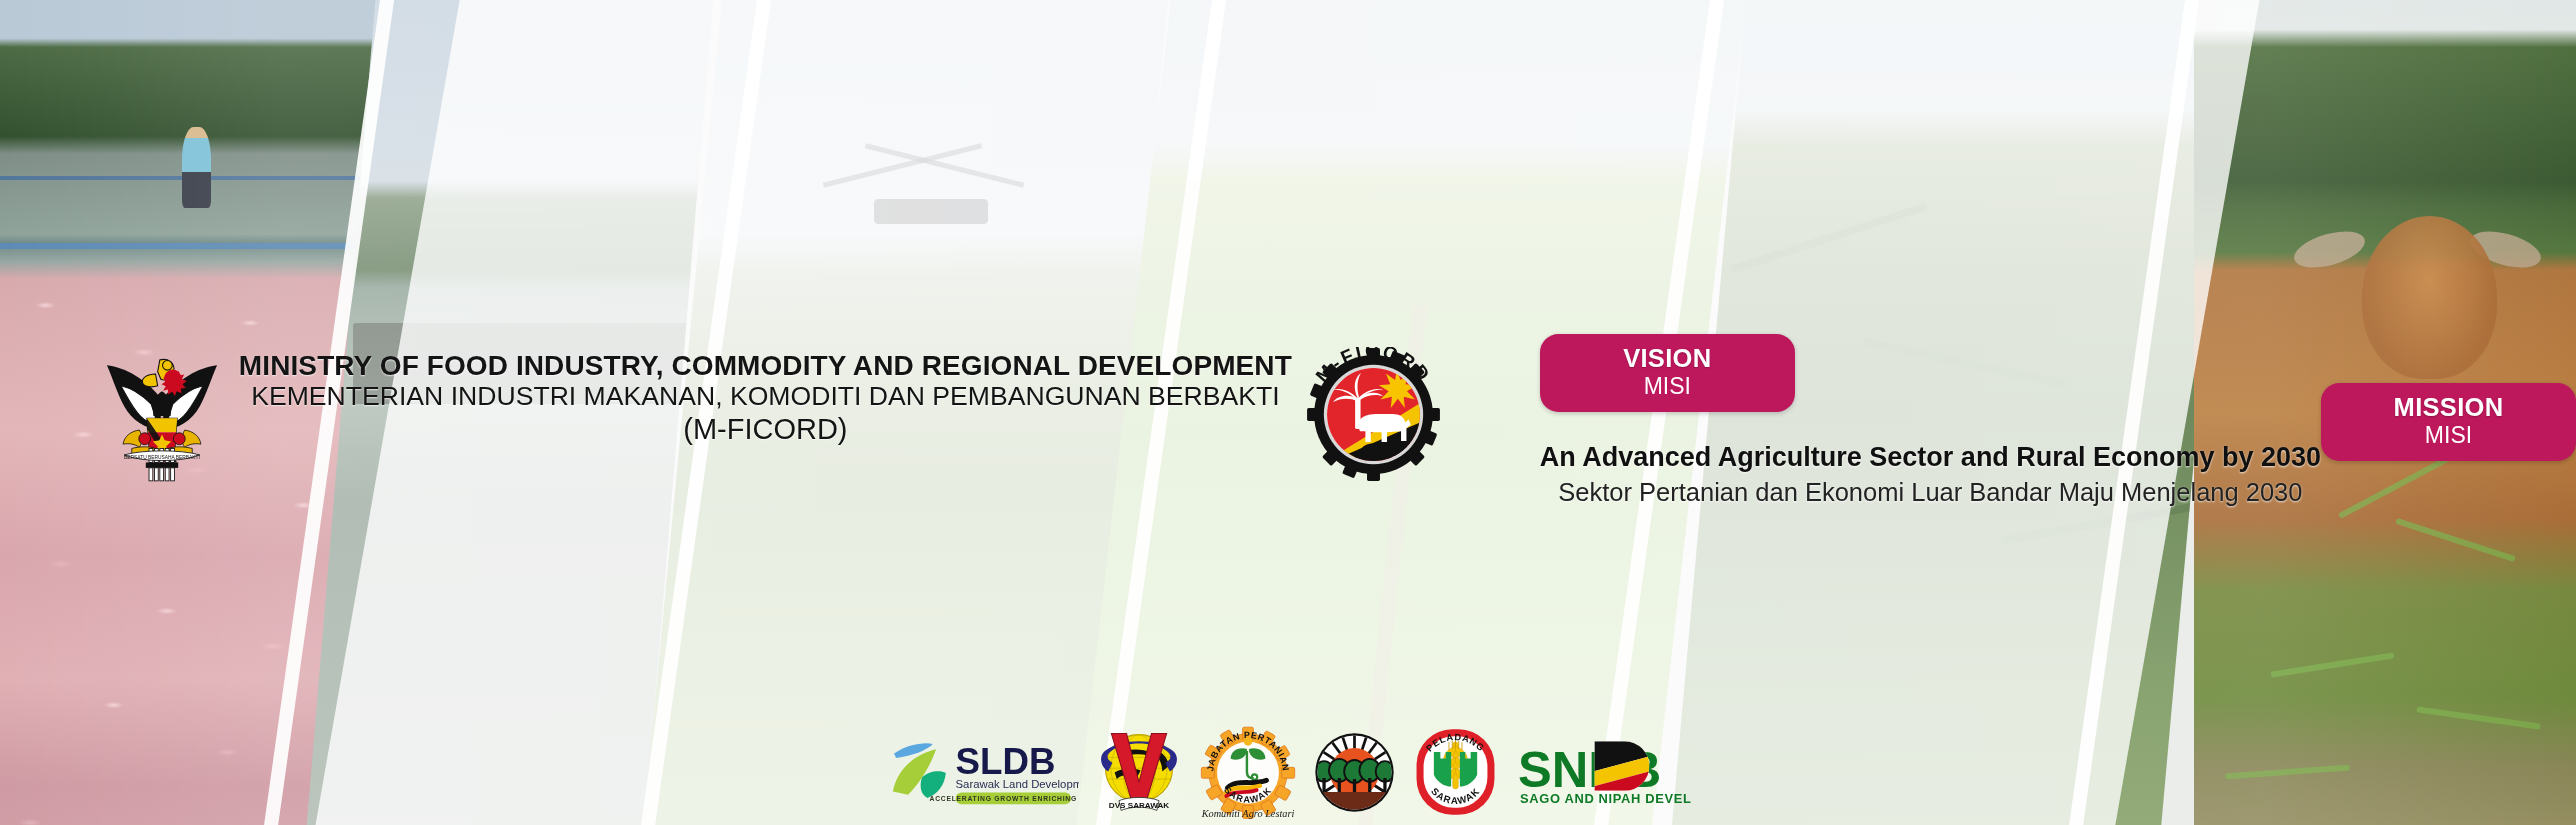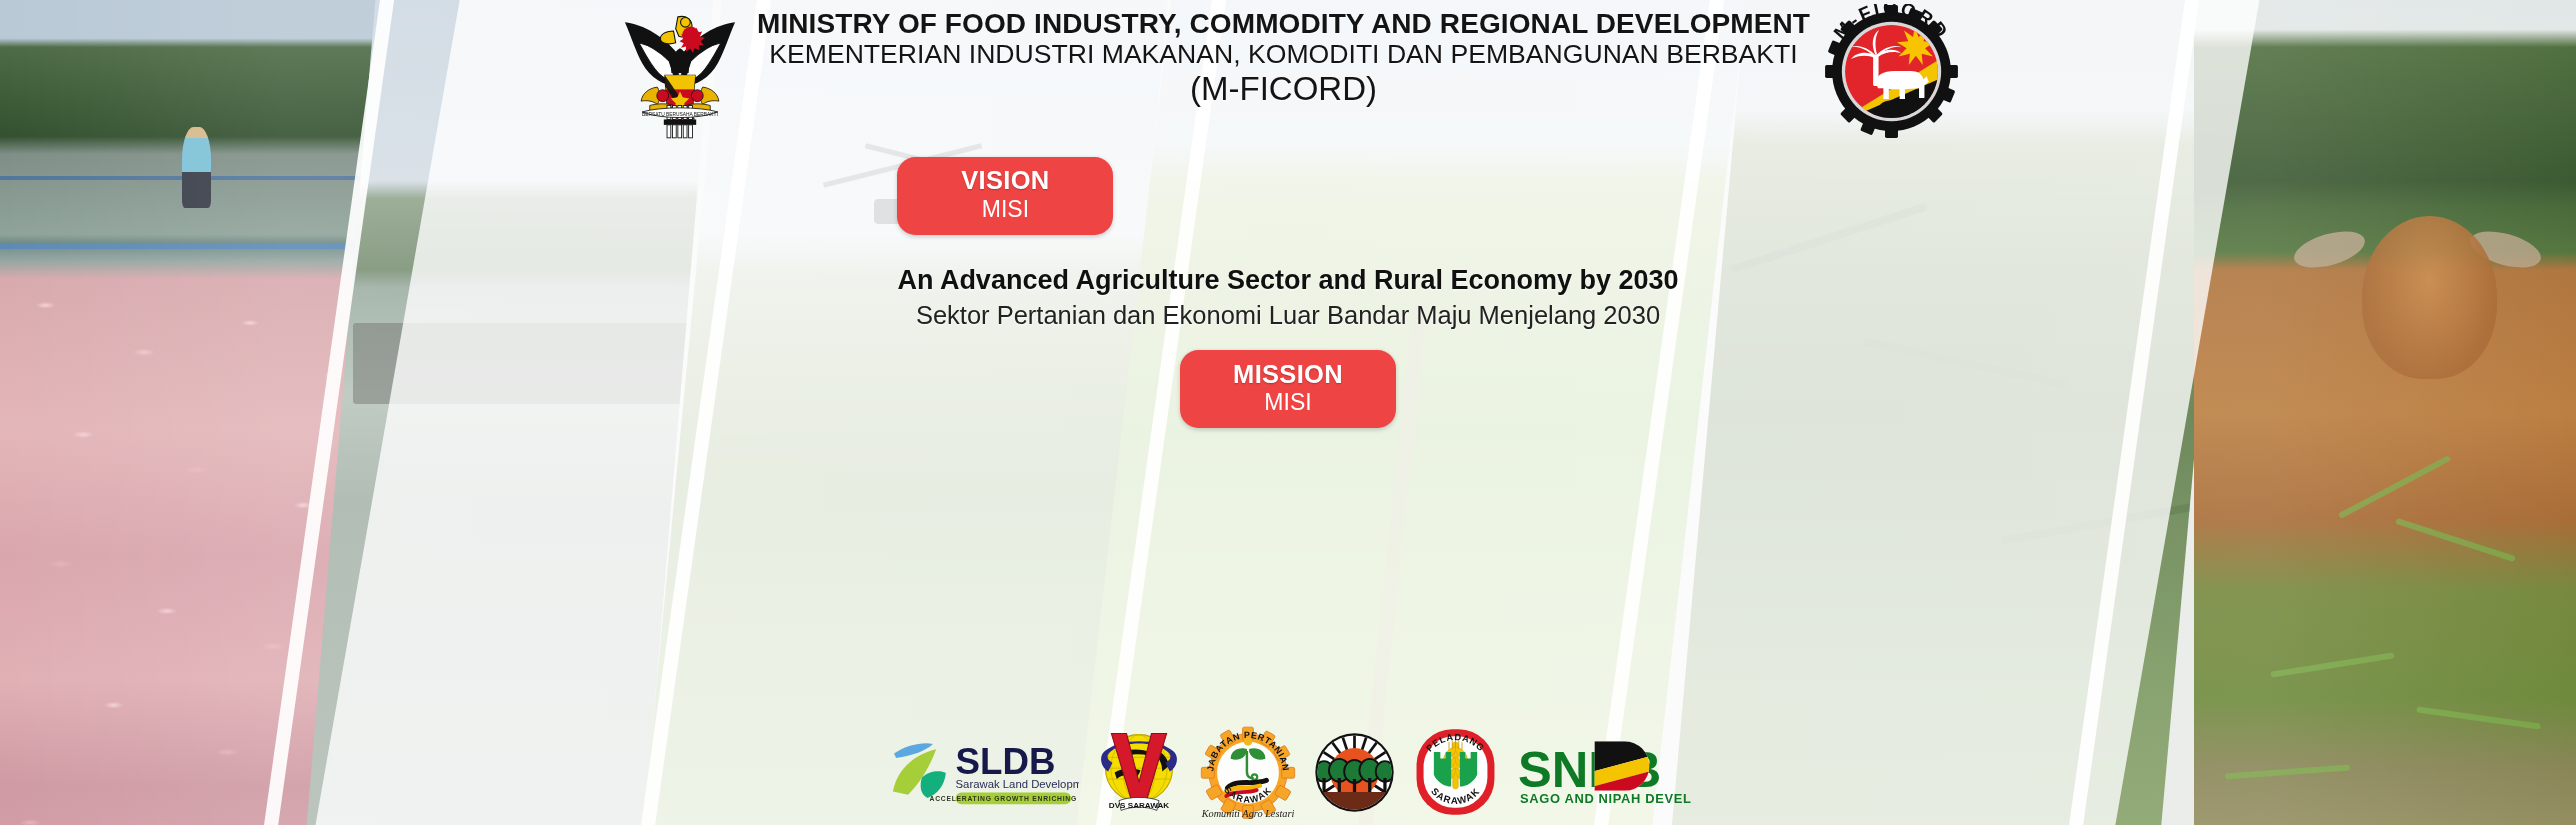--- a/index.html
+++ b/index.html
@@ -200,21 +200,21 @@
       rgba(255,255,255,0) 0%,
       rgba(255,255,255,.10) 11%,
       rgba(255,255,255,.06) 50%,
       rgba(255,255,255,.10) 88%,
       rgba(255,255,255,0) 100%);
   }
 
   
   .content {
     position: absolute; inset: 0;
-    display: flex; flex-direction: column; align-items: center;
+    display: flex; align-items: center;
   }
 
   .header-row {
     position: relative;
     width: 100%;
     display: flex;
     align-items: flex-start;
     justify-content: center;
     padding-top: 3.3px;
   }
@@ -236,30 +236,30 @@
     text-shadow: 0 1.1px 1.6px rgba(255,255,255,.75);
   }
   .title-ms {
     font-size: 26.6px;
     font-weight: 400;
     line-height: 1.14;
     white-space: nowrap;
     text-shadow: 0 1.1px 1.6px rgba(255,255,255,.7);
   }
   .title-abbr {
-    font-size: 33px;
+    font-size: 29px;
     font-weight: 400;
     line-height: 1.2;
     text-shadow: 0 1.1px 1.6px rgba(255,255,255,.7);
   }
 
   .pill {
-    background: #ef4444;
+    background: #be185d;
     border-radius: 18.4px;
-    width: 216px;
+    width: 255px;
     padding: 8.7px 0 12px 0;
     text-align: center;
     color: #ffffff;
     box-shadow: 0 1.6px 4.3px rgba(0,0,0,.18);
   }
   .pill-en { font-size: 25.5px; font-weight: 700; letter-spacing: 0.3px; line-height: 1.18;
              text-shadow: 0 1.1px 1.6px rgba(0,0,0,.25); }
   .pill-ms { font-size: 23px; font-weight: 400; line-height: 1.2; }
 
   .vision-block { margin-top: 16.3px; text-align: center; }

